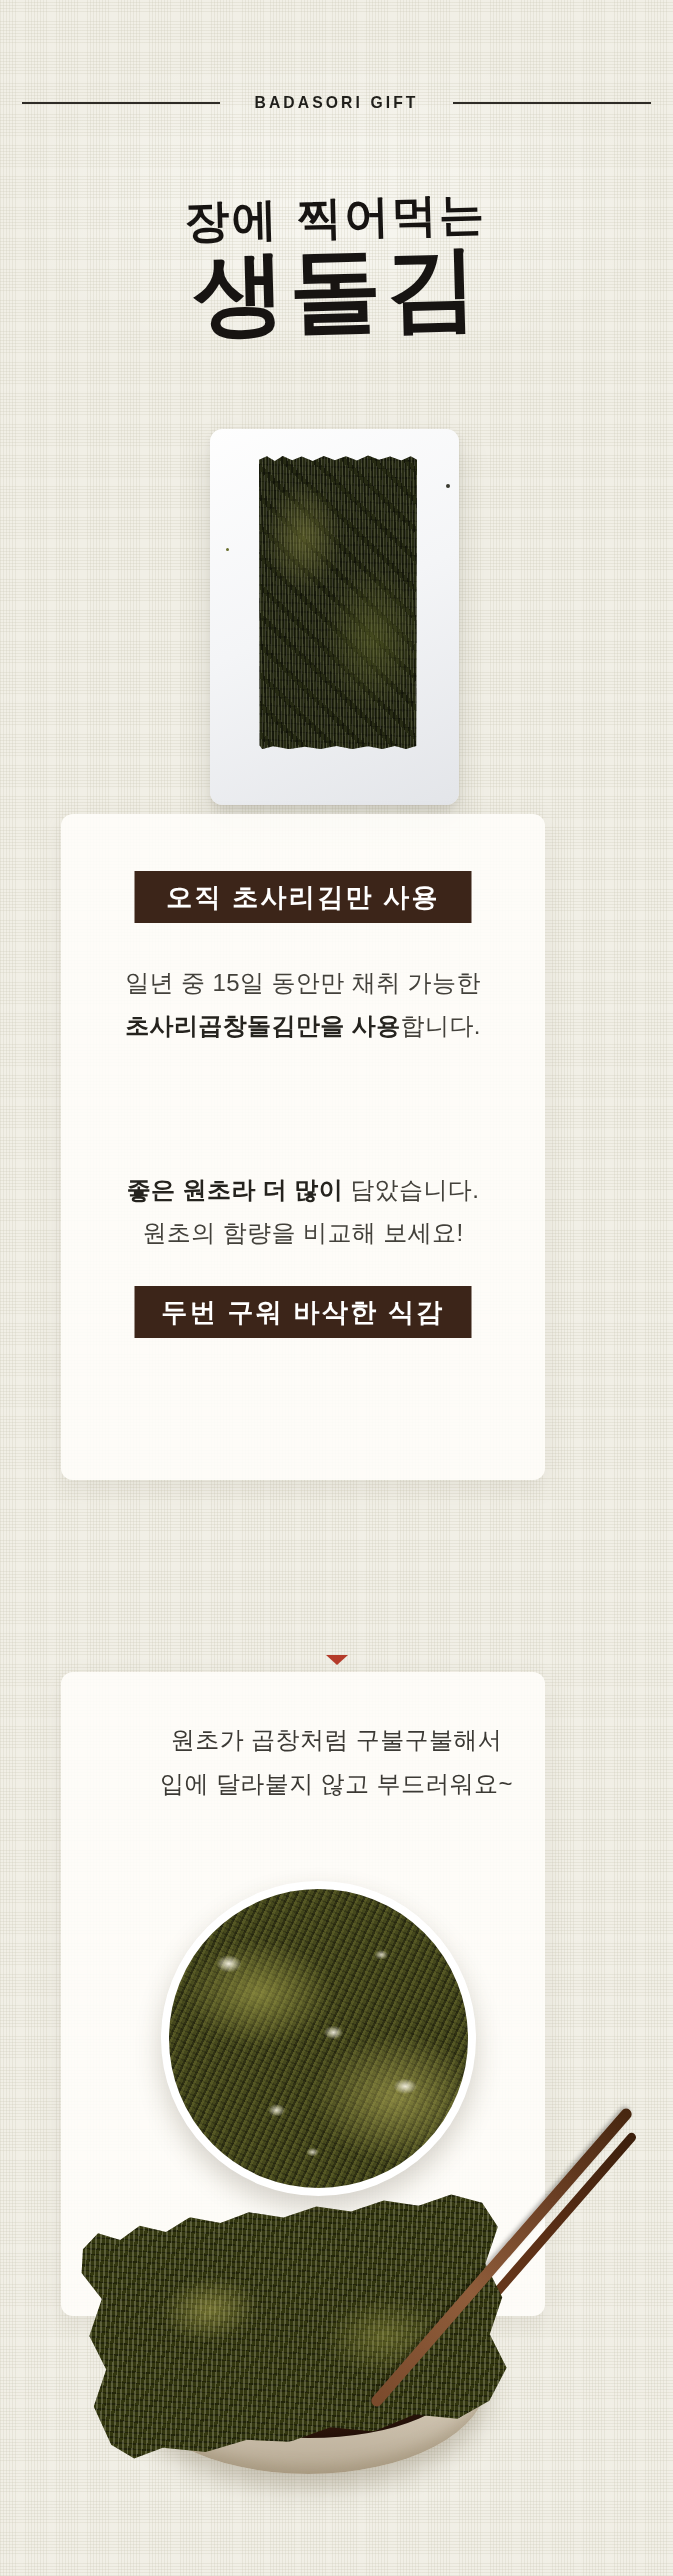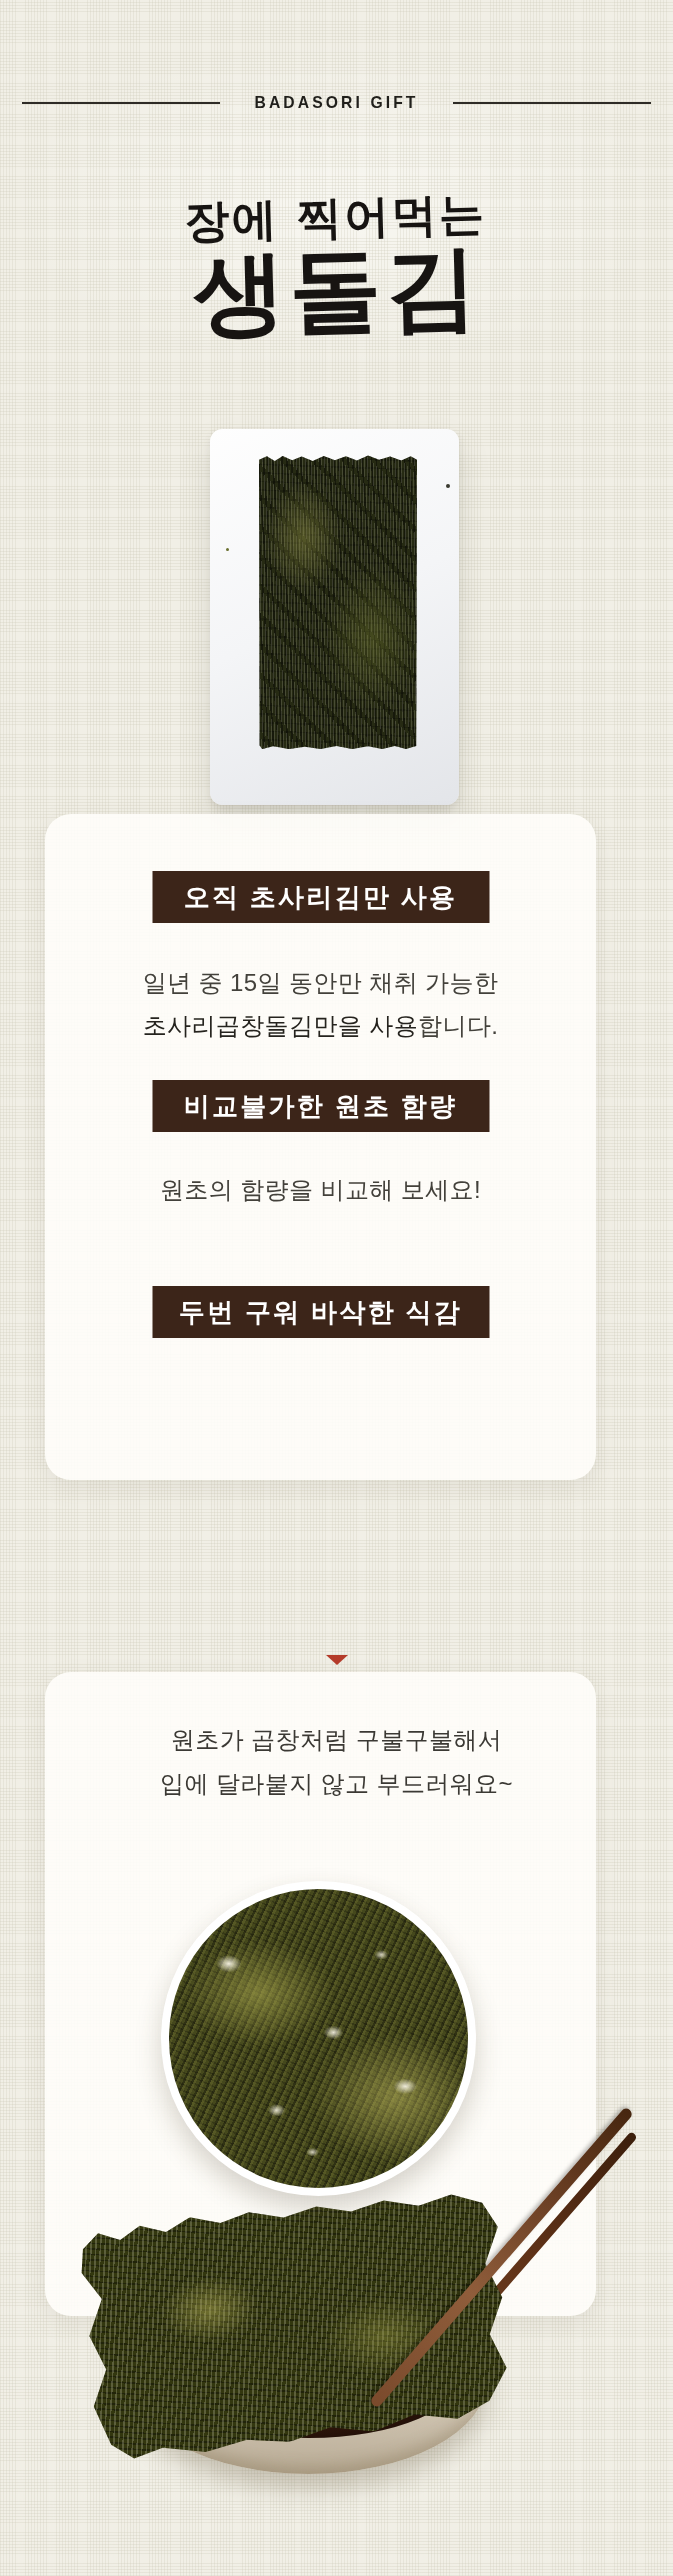--- a/index.html
+++ b/index.html
@@ -30,32 +30,32 @@
     background-color:#262a13;
     background-image:
       radial-gradient(55px 78px at 28% 28%, rgba(155,155,72,.40), rgba(0,0,0,0) 70%),
       radial-gradient(70px 102px at 72% 62%, rgba(125,133,52,.35), rgba(0,0,0,0) 70%),
       repeating-linear-gradient(92deg, rgba(238,238,216,.17) 0 0.8px, rgba(0,0,0,0) 0.8px 3.1px),
       repeating-linear-gradient(86deg, rgba(0,0,0,.40) 0 1.6px, rgba(0,0,0,0) 1.6px 4.7px),
       repeating-linear-gradient(2deg,  rgba(0,0,0,.22) 0 1.6px, rgba(0,0,0,0) 1.6px 8.6px);
     box-shadow:0 6.3px 12.5px rgba(35,38,18,.35);
     clip-path:polygon(0% 1.6%,5% .4%,10% 2%,15% .3%,21% 1.8%,27% .5%,34% 2%,41% .3%,48% 1.8%,55% .4%,62% 1.9%,69% .2%,76% 1.6%,83% .5%,90% 1.9%,96% .4%,100% 1.6%,99.5% 99%,93% 100%,86% 99%,78% 100%,69% 99.1%,59% 100%,49% 99%,39% 100%,29% 99.2%,19% 100%,9% 99.1%,2% 100%,.4% 98.8%);}
   
-  .card{position:absolute; left:45px; width:551px; background:rgba(255,254,250,.88);
-        border-radius:26px; box-shadow:0 7.8px 23.5px rgba(120,110,85,.10); z-index:1;}
+  .card{position:absolute; left:61px; width:484px; background:rgba(255,254,250,.88);
+        border-radius:12px; box-shadow:0 7.8px 23.5px rgba(120,110,85,.10); z-index:1;}
   #card1{top:814px; height:666px;}
   #card2{top:1672px; height:644px;}
   .f-badge{position:absolute; left:50%; transform:translateX(-50%); width:337px; height:52px;
            display:flex; align-items:center; justify-content:center;
            background:#3c2519; color:#fff; font-size:26px; font-weight:700; letter-spacing:2.3px; white-space:nowrap;}
   .b1{top:57px}.b2{top:266px}.b3{top:472px}
   .f-text{position:absolute; left:0; width:100%; text-align:center; font-size:24px; line-height:43px;
           color:#43413b; letter-spacing:0.4px; font-weight:400;}
   .t1{top:147px}.t2{top:354px}.t3{top:558px}
-  .f-text b{font-weight:400; color:#25231e;}
+  .f-text b{font-weight:700; color:#25231e;}
   
   .tip-badge{position:absolute; top:1601px; left:50%; transform:translateX(-50%); width:318px; height:55px;
              display:flex; align-items:center; justify-content:center; z-index:2;
              background:#b43b2a; color:#fffdf8; font-size:26px; font-weight:700; letter-spacing:2.3px; white-space:nowrap;}
   .tip-pointer{position:absolute; top:1655px; left:326px; width:0; height:0; z-index:2;
                border-left:11px solid transparent; border-right:11px solid transparent; border-top:10.2px solid #b43b2a;}
   .tip-text{position:absolute; top:1718px; left:61px; width:551px; text-align:center;
             font-size:24px; line-height:44px; color:#3b3934; font-weight:500; letter-spacing:0.4px; z-index:2;}
   
   .detail-circle{position:absolute; left:161px; top:1881px; width:299px; height:299px; border-radius:50%;
@@ -119,22 +119,22 @@
     <span class="speck" style="left:15.7px; top:119px; width:3.1px; height:3.1px; background:#6a7030;"></span>
   </div>
 
   <div class="card" id="card1">
     <div class="f-badge b1">오직 초사리김만 사용</div>
     <div class="f-text t1">
       <div><span>일년 중 15일 동안만 채취 가능한</span></div>
       <div><b>초사리곱창돌김만을 사용</b><span>합니다.</span></div>
     </div>
 
-    <div class="f-badge b2">비교불가한 원초 함량</div>
     <div class="f-text t2">
+      <div><b>좋은 원초라 더 많이</b><span> 담았습니다.</span></div>
       <div><span>원초의 함량을 비교해 보세요!</span></div>
     </div>
 
     <div class="f-badge b3">두번 구워 바삭한 식감</div>
   </div>
 
   <div class="tip-pointer"></div>
 
   <div class="card" id="card2"></div>
   <div class="tip-text">

